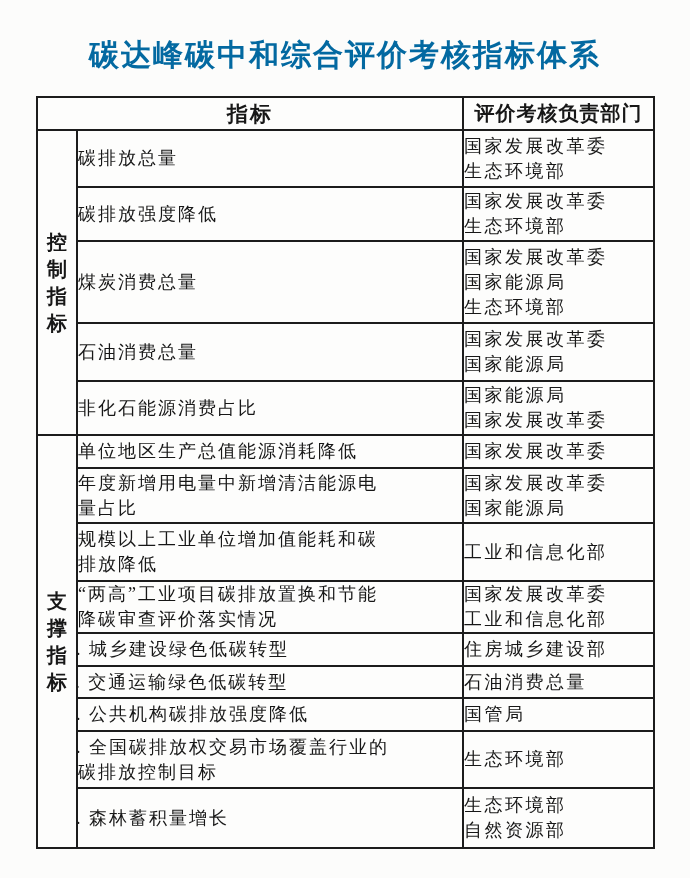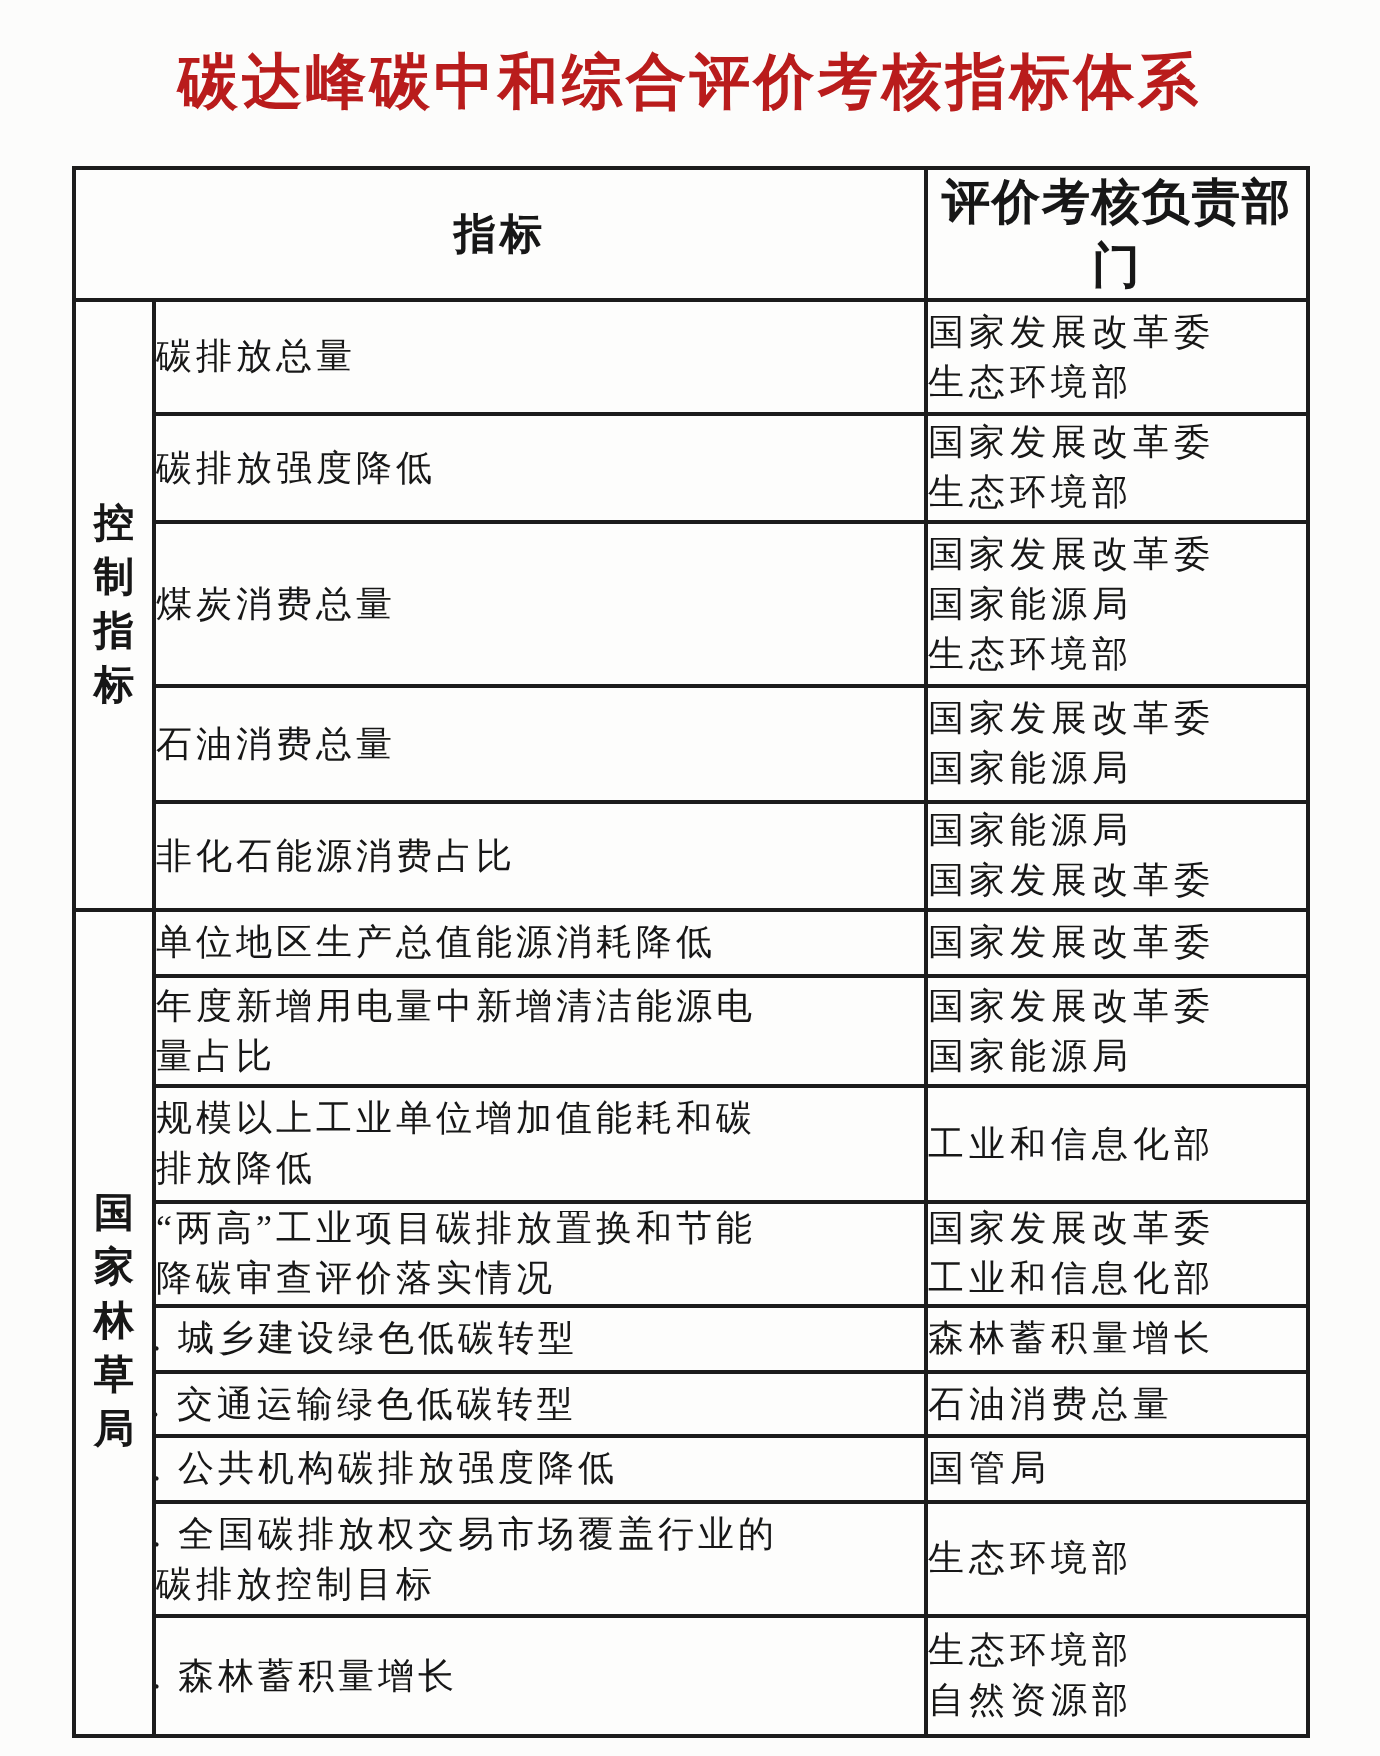--- a/index.html
+++ b/index.html
@@ -13,49 +13,49 @@
     color: #171717;
   }
   .page {
     width: 690px;
     height: 878px;
     position: relative;
     background: #fcfcfb;
   }
   .doc-title {
     margin: 0;
-    padding-top: 25px;
+    padding-top: 38px;
     padding-bottom: 25px;
     text-align: center;
     font-size: 30px;
     font-weight: bold;
     letter-spacing: 2px;
     line-height: 1.1;
-    color: #b91c1c;
+    color: #0369a1;
   }
   table.kpi {
     border-collapse: collapse;
     table-layout: fixed;
     width: 617px;
     margin-left: 36px;
     background: #fdfdfc;
   }
   table.kpi td, table.kpi th {
     border: 2px solid #1c1c1c;
     vertical-align: middle;
     padding: 0;
     overflow: hidden;
   }
   th.hdr-indicator {
     font-size: 21px;
     font-weight: bold;
     letter-spacing: 2px;
   }
   th.hdr-dept {
-    font-size: 24px;
+    font-size: 20px;
     font-weight: bold;
     letter-spacing: 1px;
     text-align: center;
   }
   td.group {
     width: 40px;
     text-align: center;
   }
   .vtext {
     width: 22px;
@@ -141,21 +141,21 @@
 国家能源局</td>
     </tr>
     <tr class="h54">
       <td class="ind">5. 非化石能源消费占比</td>
       <td class="dept">国家能源局
 国家发展改革委</td>
     </tr>
 
     <tr class="h33">
       <td class="group" rowspan="9">
-        <div class="vtext">国家林草局</div>
+        <div class="vtext">支撑指标</div>
       </td>
       <td class="ind">6. 单位地区生产总值能源消耗降低</td>
       <td class="dept">国家发展改革委</td>
     </tr>
     <tr class="h55">
       <td class="ind">7. 年度新增用电量中新增清洁能源电
 量占比</td>
       <td class="dept">国家发展改革委
 国家能源局</td>
     </tr>
@@ -165,21 +165,21 @@
       <td class="dept">工业和信息化部</td>
     </tr>
     <tr class="h52">
       <td class="ind">9. “两高”工业项目碳排放置换和节能
 降碳审查评价落实情况</td>
       <td class="dept">国家发展改革委
 工业和信息化部</td>
     </tr>
     <tr class="h33">
       <td class="ind">10. 城乡建设绿色低碳转型</td>
-      <td class="dept">森林蓄积量增长</td>
+      <td class="dept">住房城乡建设部</td>
     </tr>
     <tr class="h32">
       <td class="ind">11. 交通运输绿色低碳转型</td>
       <td class="dept">石油消费总量</td>
     </tr>
     <tr class="h33">
       <td class="ind">12. 公共机构碳排放强度降低</td>
       <td class="dept">国管局</td>
     </tr>
     <tr class="h57">

